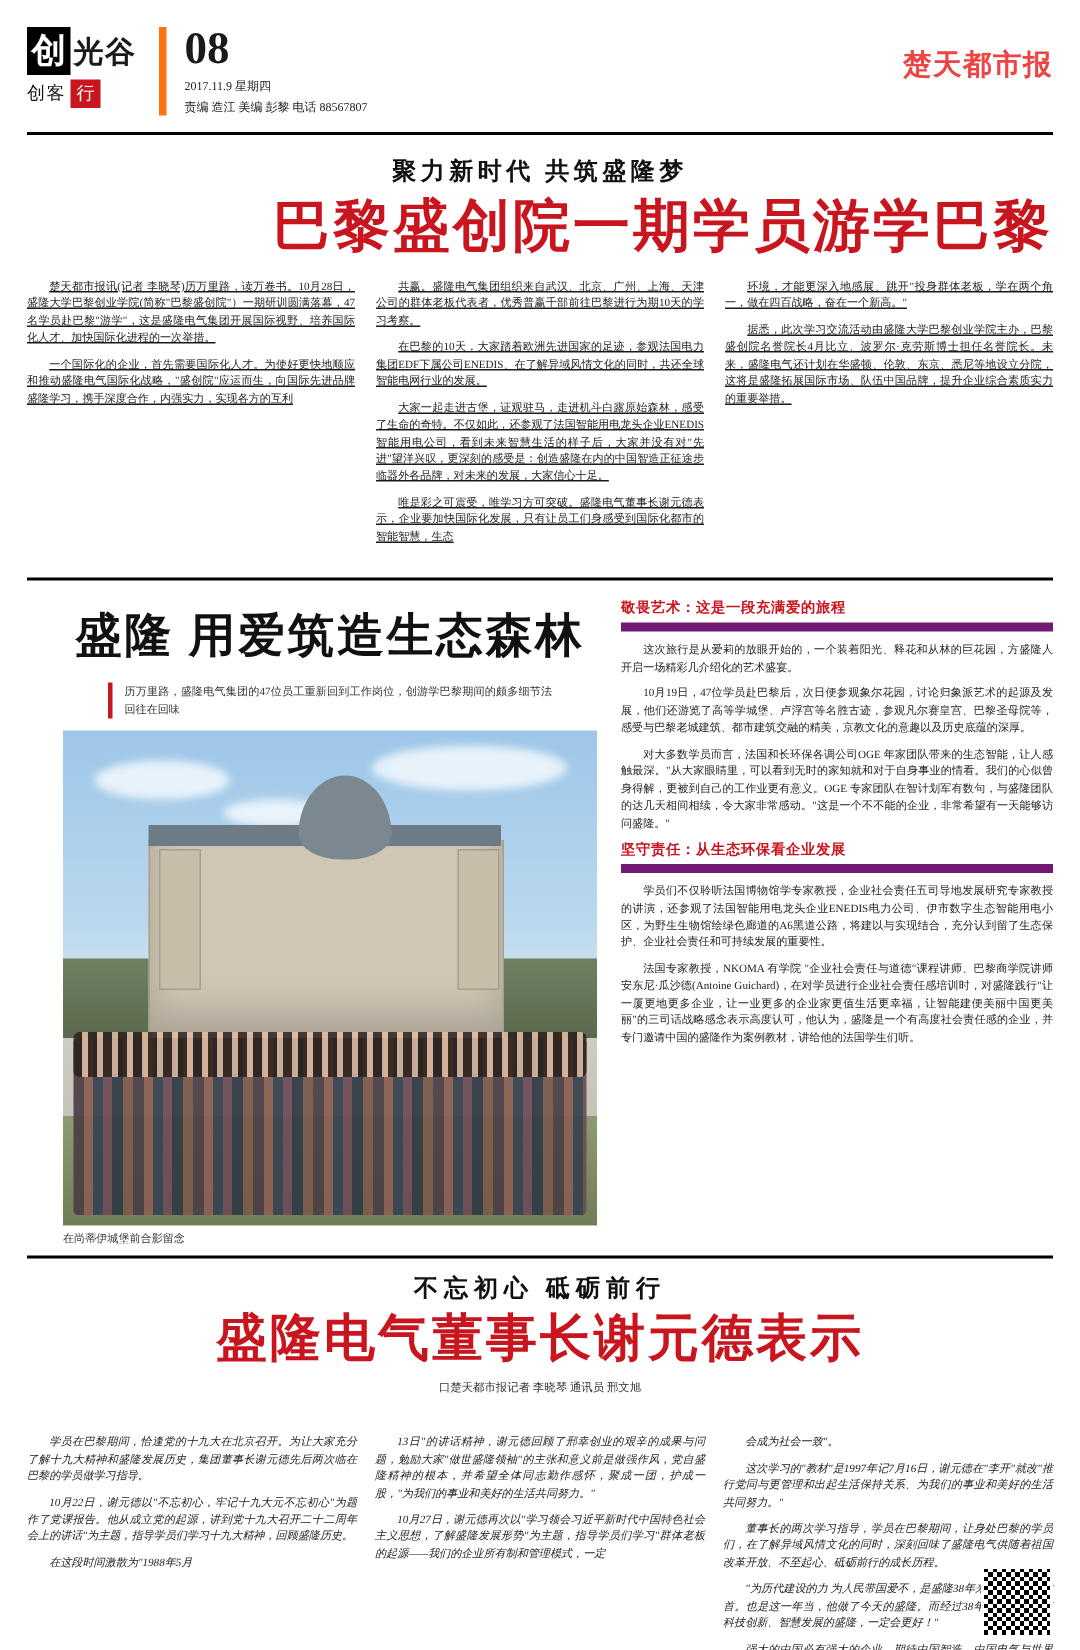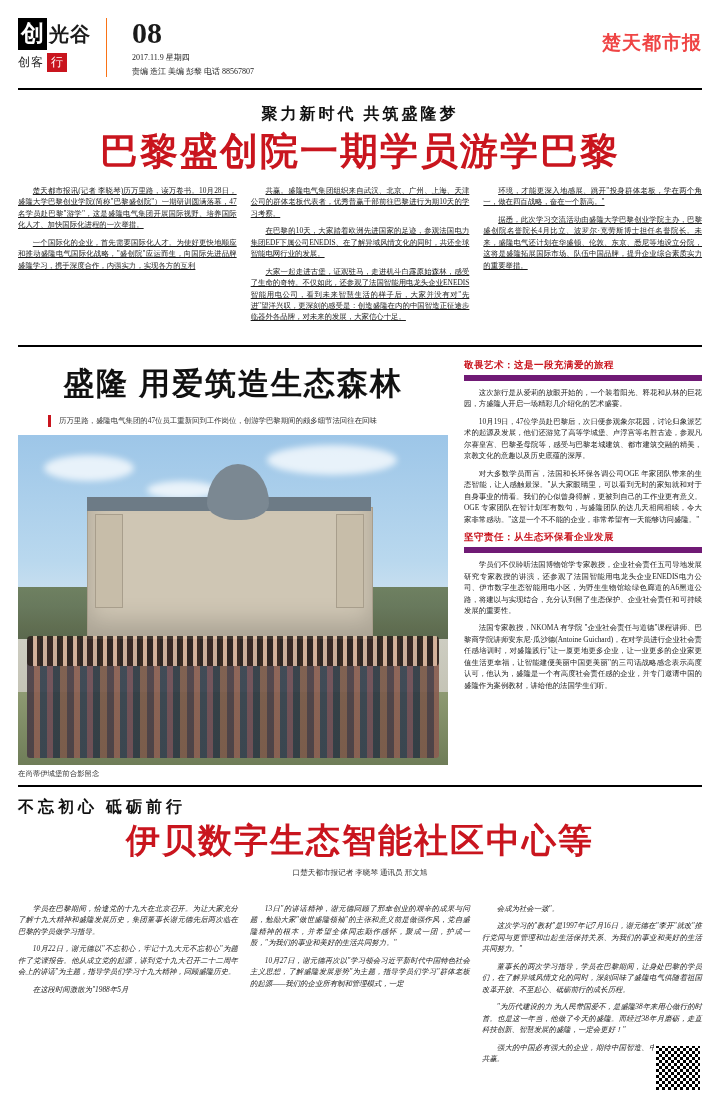--- a/index.html
+++ b/index.html
@@ -68,22 +68,22 @@
   }
   .logo-xing {
     background: #c9151e;
     color: #fff;
     font-size: 12px;
     padding: 1px 4px;
     margin-left: 3px;
   }
   .pagenum-block {
     margin-left: 14px;
-    padding-left: 25px;
-    border-left: 1px solid #f97316;
+    padding-left: 12px;
+    border-left: 5px solid #f97316;
     min-width: 170px;
   }
   .pagenum {
     font-size: 30px;
     font-weight: bold;
     line-height: 1;
   }
   .issue-date {
     font-size: 8px;
     margin-top: 4px;
@@ -111,21 +111,21 @@
   
   .lead-kicker {
     text-align: center;
     font-size: 16px;
     font-weight: bold;
     letter-spacing: 3px;
     margin-top: 14px;
     color: #111;
   }
   .lead-headline {
-    text-align: center;
+    text-align: right;
     font-size: 38px;
     font-weight: bold;
     letter-spacing: 2px;
     color: #c9151e;
     margin-top: 6px;
     line-height: 1.1;
     font-family: "Liberation Serif", serif;
   }
 
   
@@ -148,21 +148,21 @@
     border-top: 2px solid #000;
     margin-top: 6px;
   }
 
   
   .sec2 {
     display: flex;
     gap: 16px;
     margin-top: 12px;
   }
-  .sec2-left { width: 430px; }
+  .sec2-left { width: 356px; margin-left: 24px; }
   .sec2-right { flex: 1; }
 
   .sec2-title {
     font-size: 31px;
     font-weight: bold;
     letter-spacing: 2px;
     color: #111;
     text-align: center;
     margin-top: 4px;
   }
@@ -283,20 +283,21 @@
     margin: 0 0 6px 0;
     font-size: 7.4px;
     line-height: 1.55;
     text-align: justify;
     text-indent: 2em;
     color: #222;
   }
 
   
   .sec3-kicker {
+    text-align: center;
     font-size: 16px;
     font-weight: bold;
     letter-spacing: 4px;
     margin-top: 10px;
     color: #111;
   }
   .sec3-headline {
     text-align: center;
     font-size: 34px;
     font-weight: bold;
@@ -369,20 +370,21 @@
 
   <div class="lead-cols">
     <div class="lead-col">
       <p>楚天都市报讯(记者 李晓琴)历万里路，读万卷书。10月28日，盛隆大学巴黎创业学院(简称"巴黎盛创院"）一期研训圆满落幕，47名学员赴巴黎"游学"，这是盛隆电气集团开展国际视野、培养国际化人才、加快国际化进程的一次举措。</p>
       <p>一个国际化的企业，首先需要国际化人才。为使好更快地顺应和推动盛隆电气国际化战略，"盛创院"应运而生，向国际先进品牌盛隆学习，携手深度合作，内强实力，实现各方的互利</p>
     </div>
     <div class="lead-col">
       <p>共赢。盛隆电气集团组织来自武汉、北京、广州、上海、天津公司的群体老板代表者，优秀普赢千部前往巴黎进行为期10天的学习考察。</p>
       <p>在巴黎的10天，大家踏着欧洲先进国家的足迹，参观法国电力集团EDF下属公司ENEDIS、在了解异域风情文化的同时，共还全球智能电网行业的发展。</p>
       <p>大家一起走进古堡，证观驻马，走进机斗白露原始森林，感受了生命的奇特。不仅如此，还参观了法国智能用电龙头企业ENEDIS智能用电公司，看到未来智慧生活的样子后，大家并没有对"先进"望洋兴叹，更深刻的感受是：创造盛隆在内的中国智造正征途步临器外各品牌，对未来的发展，大家信心十足。</p>
+      <p>唯是彩之可震受，唯学习方可突破。盛隆电气董事长谢元德表示，企业要加快国际化发展，只有让员工们身感受到国际化都市的智能智慧，生态</p>
     </div>
     <div class="lead-col">
       <p>环境，才能更深入地感展、跳开"投身群体老板，学在两个角一，做在四百战略，奋在一个新高。"</p>
       <p>据悉，此次学习交流活动由盛隆大学巴黎创业学院主办，巴黎盛创院名誉院长4月比立、波罗尔·克劳斯博士担任名誉院长。未来，盛隆电气还计划在华盛顿、伦敦、东京、悉尼等地设立分院，这将是盛隆拓展国际市场、队伍中国品牌，提升企业综合素质实力的重要举措。</p>
     </div>
   </div>
 
   <div class="rule-double"></div>
 
   <div class="sec2">
@@ -421,21 +423,21 @@
 
       <div class="rail-head">坚守责任：从生态环保看企业发展</div>
       <p>学员们不仅聆听法国博物馆学专家教授，企业社会责任五司导地发展研究专家教授的讲演，还参观了法国智能用电龙头企业ENEDIS电力公司、伊市数字生态智能用电小区，为野生生物馆绘绿色廊道的A6黑道公路，将建以与实现结合，充分认到留了生态保护、企业社会责任和可持续发展的重要性。</p>
       <p>法国专家教授，NKOMA 有学院 "企业社会责任与道德"课程讲师、巴黎商学院讲师安东尼·瓜沙德(Antoine Guichard)，在对学员进行企业社会责任感培训时，对盛隆践行"让一厦更地更多企业，让一业更多的企业家更值生活更幸福，让智能建便美丽中国更美丽"的三司话战略感念表示高度认可，他认为，盛隆是一个有高度社会责任感的企业，并专门邀请中国的盛隆作为案例教材，讲给他的法国学生们听。</p>
     </div>
   </div>
 
   <div class="rule-double"></div>
 
   <div class="sec3-kicker">不忘初心   砥砺前行</div>
-  <div class="sec3-headline">伊贝数字生态智能社区中心等</div>
+  <div class="sec3-headline">盛隆电气董事长谢元德表示</div>
   <div class="byline">口楚天都市报记者  李晓琴   通讯员 邢文旭</div>
 
   <div class="sec3-cols">
     <div class="col">
       <p>学员在巴黎期间，恰逢党的十九大在北京召开。为让大家充分了解十九大精神和盛隆发展历史，集团董事长谢元德先后两次临在巴黎的学员做学习指导。</p>
       <p>10月22日，谢元德以"不忘初心，牢记十九大元不忘初心"为题作了党课报告。他从成立党的起源，讲到党十九大召开二十二周年会上的讲话"为主题，指导学员们学习十九大精神，回顾盛隆历史。</p>
       <p>在这段时间激散为"1988年5月</p>
     </div>
     <div class="col">
       <p>13日"的讲话精神，谢元德回顾了邢幸创业的艰辛的成果与问题，勉励大家"做世盛隆领袖"的主张和意义前是做强作风，党自盛隆精神的根本，并希望全体同志勤作感怀，聚成一团，护成一股，"为我们的事业和美好的生活共同努力。"</p>

